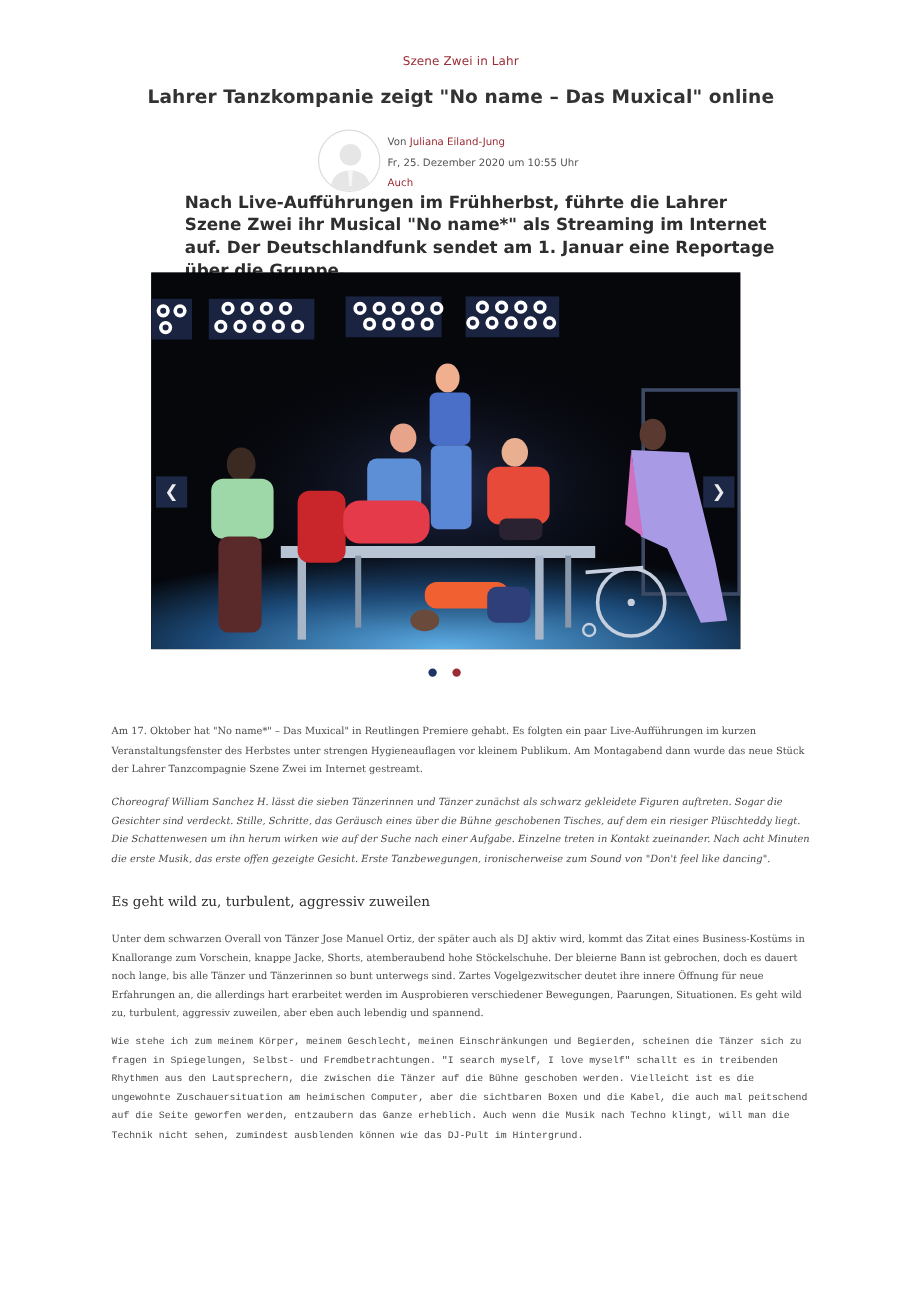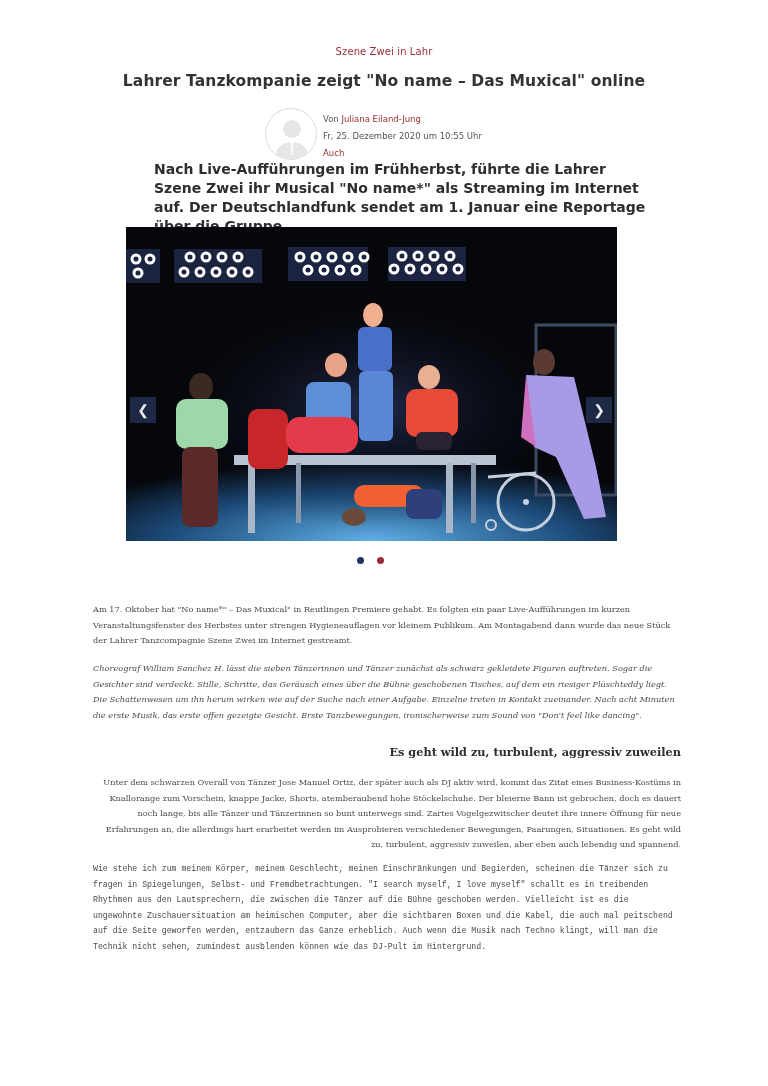--- a/index.html
+++ b/index.html
@@ -44,23 +44,23 @@
     .dot.d2 { left: 20px; }
 
     .body-text {
       position: absolute; left: 93px; width: 588px;
       font-family: "DejaVu Serif", "Liberation Serif", serif; font-size: 8.2px; line-height: 15.5px; color: #4a4a4a;
     }
     .p1 { top: 602px; }
     .p2 { top: 661px; font-style: italic; }
     .subhead {
       position: absolute; left: 93px; top: 745px; width: 588px;
-      font-family: "DejaVu Serif", "Liberation Serif", serif; font-size: 11.3px; font-weight: bold; color: #2e2e2e; text-align: right;
-    }
-    .p3 { top: 775px; text-align: right; }
+      font-family: "DejaVu Serif", "Liberation Serif", serif; font-size: 11.3px; font-weight: normal; color: #2e2e2e;
+    }
+    .p3 { top: 775px; }
     .p4 { top: 861px; font-family: Liberation Mono, monospace; }
   </style>
 </head>
 <body>
 
 <div>
 
   <div class="kicker">Szene Zwei in Lahr</div>
   <h1 class="headline">Lahrer Tanzkompanie zeigt "No name – Das Muxical" online</h1>
 

